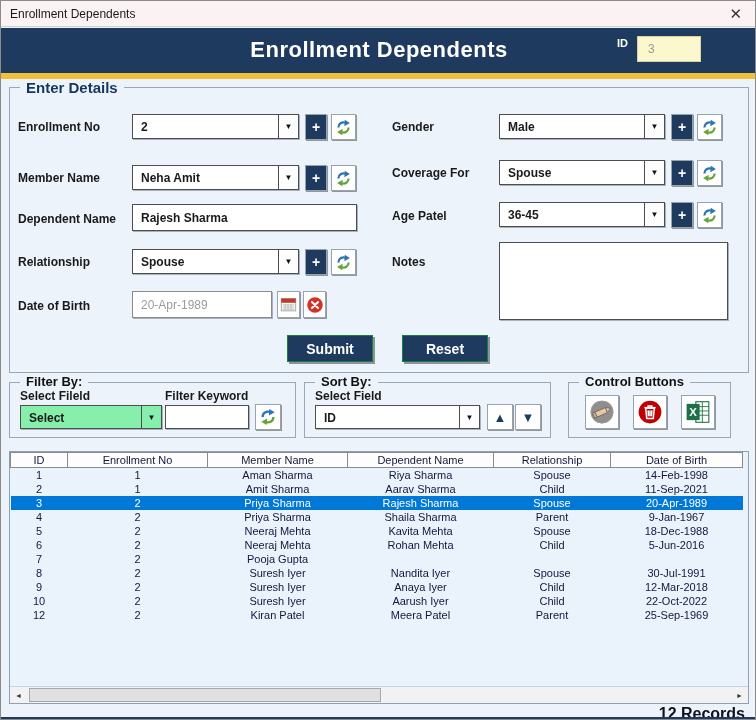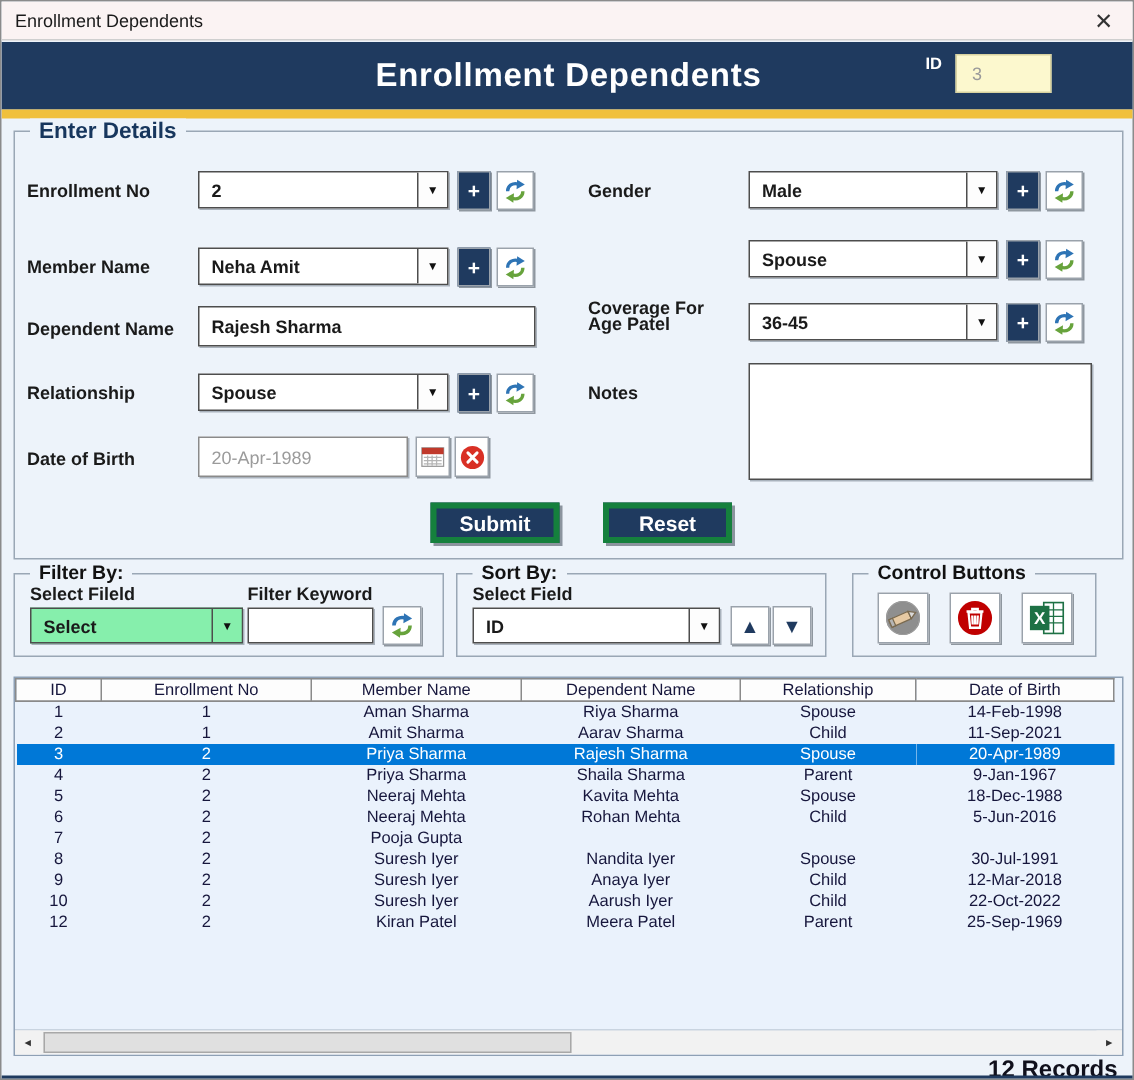--- a/index.html
+++ b/index.html
@@ -63,21 +63,21 @@
   }
   .tbox.muted { color:#9b9b9b; font-weight:normal; border-color:#8a8a8a; }
   .sq-btn {
     position:absolute; width:22px; height:26px; display:flex; align-items:center; justify-content:center;
     border:1px solid #9aa2ab; box-shadow:1px 1px 0 #8f979f; cursor:pointer; background:#fff;
   }
   .sq-btn.navy { background:#1F3A5F; color:#fff; font-weight:bold; font-size:14px; }
   .cta {
     position:absolute; width:86px; height:27px; background:#1F3A5F; color:#fff;
     font-weight:bold; font-size:14px; display:flex; align-items:center; justify-content:center;
-    border:4px solid #15803d; box-shadow:2px 2px 0 #8b949e; cursor:pointer;
+    border:1px solid #15803d; box-shadow:2px 2px 0 #8b949e; cursor:pointer;
   }
   .tri-btn {
     position:absolute; width:26px; height:26px; background:#fff; border:1px solid #9aa2ab;
     box-shadow:1px 1px 0 #8f979f; display:flex; align-items:center; justify-content:center;
     color:#1F3A5F; font-size:13px; cursor:pointer;
   }
   .ctrl-btn {
     position:absolute; width:34px; height:34px; background:#fff; border:1px solid #9aa2ab;
     box-shadow:1px 1px 0 #8f979f; display:flex; align-items:center; justify-content:center; cursor:pointer;
   }
@@ -216,21 +216,21 @@
       </div>
     <div class="sq-btn" style="left:687px; top:26px; width:25px;">
       <svg class="icon-svg" width="17" height="17" viewBox="0 0 20 20">
           <path d="M4 10 C4 5.5, 8 3.2, 12.5 4.4" fill="none" stroke="#2E74B5" stroke-width="2.6"></path>
           <polygon points="11.5,1 17.5,4.8 11,8.4" fill="#2E74B5"></polygon>
           <path d="M16 10 C16 14.5, 12 16.8, 7.5 15.6" fill="none" stroke="#67A33C" stroke-width="2.6"></path>
           <polygon points="8.5,19 2.5,15.2 9,11.6" fill="#67A33C"></polygon>
         </svg>
     </div>
 
-    <span class="flabel" style="left:382px; top:78px;margin-top:32px;">Coverage For</span>
+    <span class="flabel" style="left:382px; top:78px;">Coverage For</span>
     <div class="combo" style="left:489px; top:72px; width:166px;">
       <span class="combo-val">Spouse</span>
       <span class="combo-dd">▼</span>
     </div>
     <div class="sq-btn navy" style="left:661px; top:72px;">
         <span>+</span>
       </div>
     <div class="sq-btn" style="left:687px; top:72px; width:25px;">
       <svg class="icon-svg" width="17" height="17" viewBox="0 0 20 20">
           <path d="M4 10 C4 5.5, 8 3.2, 12.5 4.4" fill="none" stroke="#2E74B5" stroke-width="2.6"></path>

